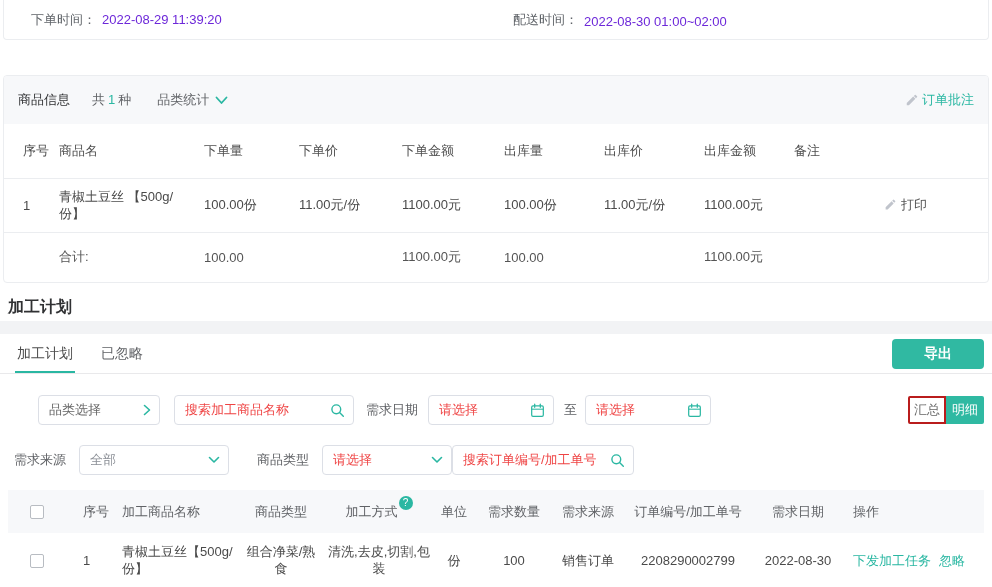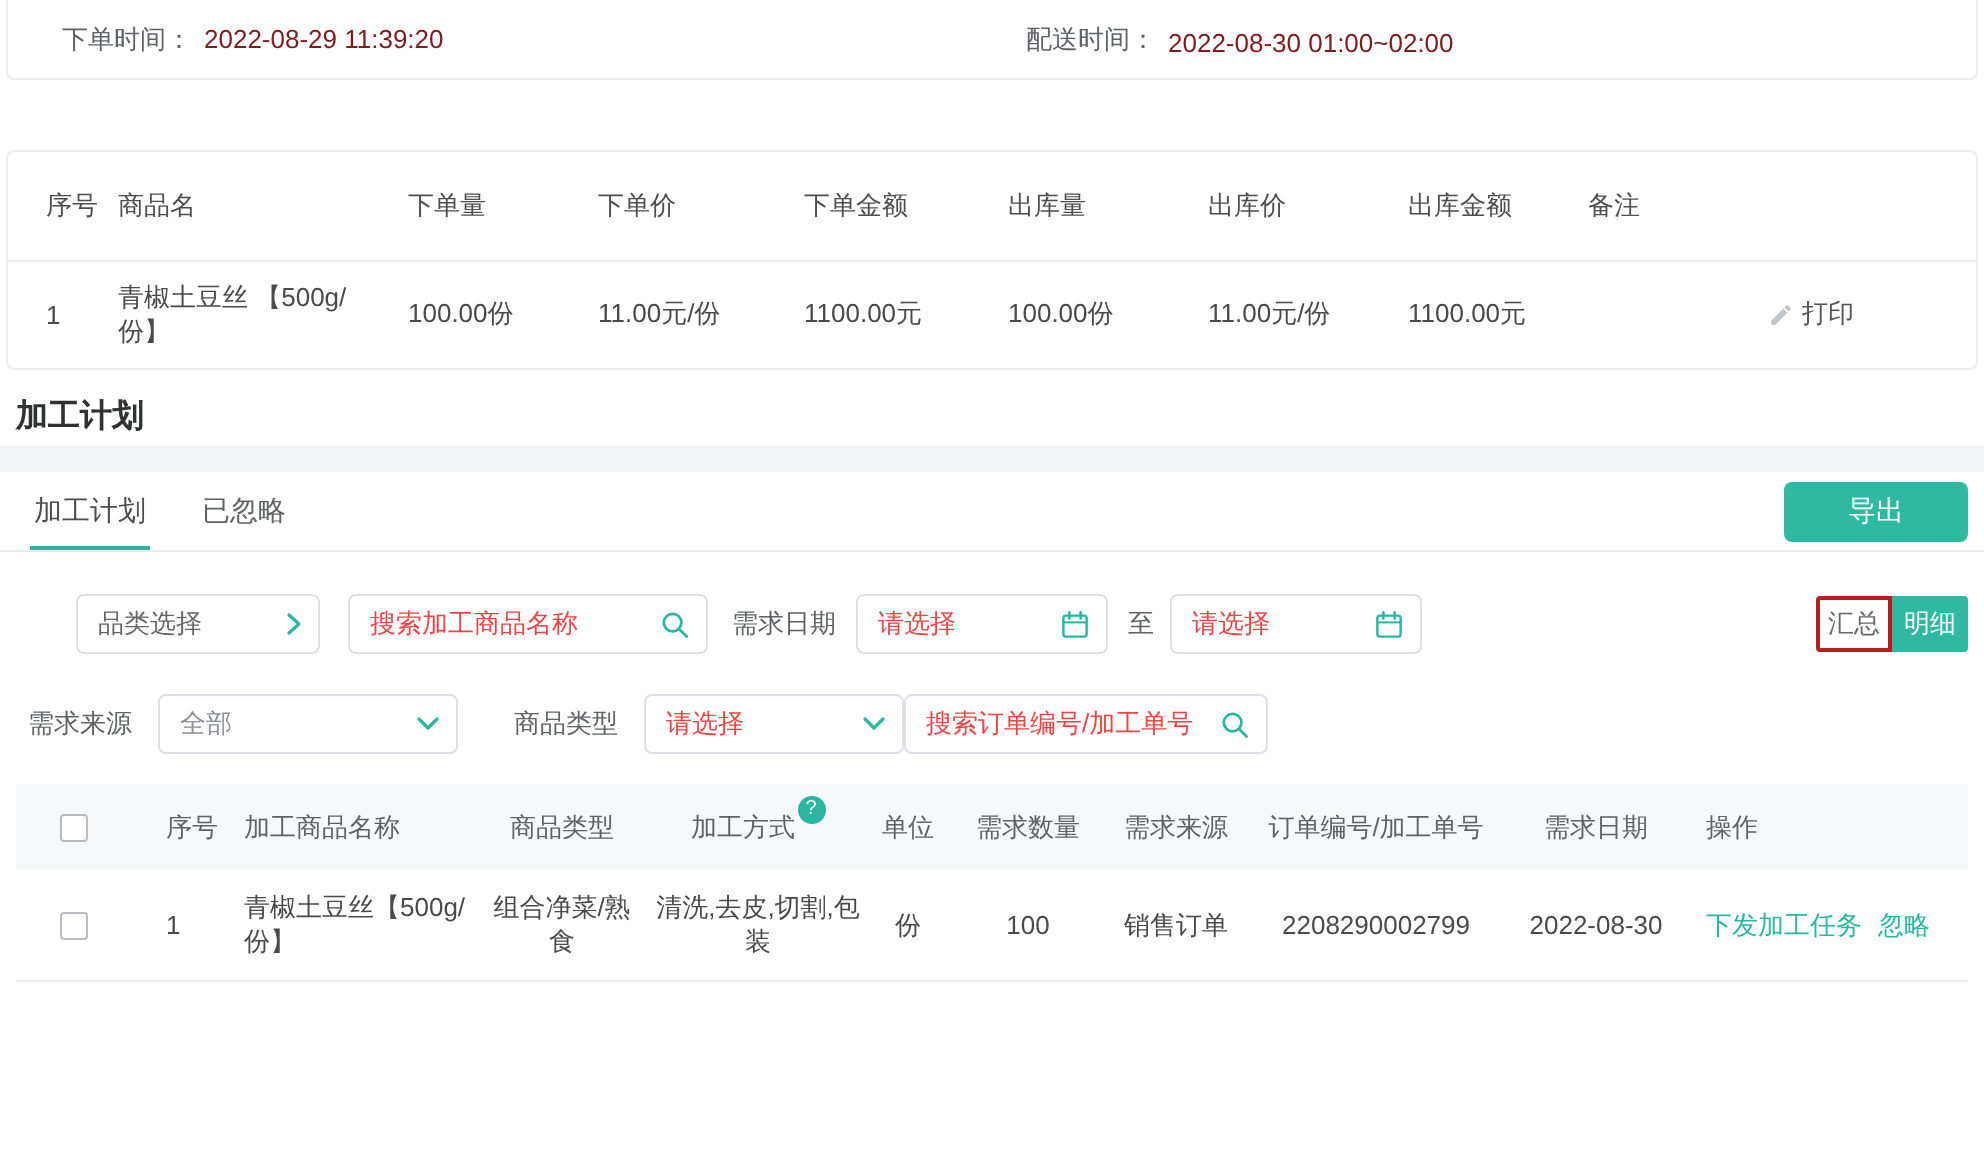--- a/index.html
+++ b/index.html
@@ -9,21 +9,21 @@
     font-size:13px; color:#333; background:#fff; overflow:hidden; position:relative;
   }
   svg { display:block; }
 
   
   .top-card { margin:0 3px; height:40px; border:1px solid #ebedf0; border-top:none;
     border-radius:0 0 4px 4px; display:flex; align-items:center;padding-left:16px; }
   .top-card .half-l { flex:0 0 493px; padding-left:11px; display:flex; align-items:center; }
   .top-card .half-r { flex:1; display:flex; align-items:flex-end; }
   .info-label { color:#5f6368; margin-right:6px; }
-  .info-value { color:#7f1d1d; }
+  .info-value { color:#6d28d9; }
 
   
   .goods-card { margin:35px 3px 0; border:1px solid #ebedf0; border-radius:4px; overflow:hidden; }
   .goods-header { height:48px; background:#f7f8fa; display:flex; align-items:center; padding:0 14px; }
   .goods-title { color:#303133; }
   .goods-count { margin-left:22px; color:#606266; }
   .goods-count b { font-weight:normal; color:#2ab7a2; margin:0 3px; }
   .cat-stats { margin-left:26px; color:#606266; display:flex; align-items:center; cursor:pointer; }
   .cat-stats svg { margin-left:6px; }
   .order-note { margin-left:auto; display:flex; align-items:center; cursor:pointer; }
@@ -41,21 +41,21 @@
   .print-link .txt { margin-left:4px; }
 
   
   .proc-title { margin:9px 0 0 8px; height:29px; line-height:29px; font-size:16px; font-weight:bold; color:#303133; }
   .gray-band { height:13px; background:#f2f3f5; }
   .tabs-row { height:40px; border-bottom:1px solid #e9e9eb; display:flex; align-items:stretch; padding:0 8px 0 17px; }
   .tab { display:flex; align-items:center; margin-right:28px; font-size:14px; color:#606266; position:relative; cursor:pointer; }
   .tab.active { color:#4d4d4d; }
   .tab.active:after { content:""; position:absolute; left:-2px; right:-2px; bottom:0; height:2px; background:#2ab7a2; }
   .export-btn { margin-left:auto; align-self:center; width:92px; height:30px; background:#30b9a2; color:#fff;
-    border-radius:4px; display:flex; align-items:center; justify-content:center; font-size:14px; cursor:pointer; border:none; }
+    border-radius:4px; display:flex; align-items:center; justify-content:center; font-size:14px; cursor:pointer; border:none;font-weight:bold; }
 
   
   .filter-row { display:flex; align-items:center; height:30px; }
   .row1 { margin:21px 8px 0 14px;padding-left:24px; }
   .row2 { margin:20px 8px 0 14px; }
   .box { height:30px; border:1px solid #dcdfe6; border-radius:4px; background:#fff; display:flex; align-items:center; padding:0 8px 0 10px; cursor:pointer; }
   .box .ph { color:#ef4444; }
   .box .val-dark { color:#666; }
   .box .val-gray { color:#8b8f96; }
   .box .icon-right { margin-left:auto; }
@@ -90,20 +90,38 @@
     <span class="info-label">下单时间：</span>
     <span class="info-value">2022-08-29 11:39:20</span>
   </div>
   <div class="half-r">
     <span class="info-label">配送时间：</span>
     <span class="info-value">2022-08-30 01:00~02:00</span>
   </div>
 </div>
 
 <div class="goods-card">
+  <div class="goods-header">
+    <span class="goods-title">商品信息</span>
+    <span class="goods-count">
+      <span>共</span><b>1</b><span>种</span>
+    </span>
+    <span class="cat-stats">
+      <span>品类统计</span>
+      <svg width="13" height="9" viewBox="0 0 13 9">
+          <polyline points="1.5,1.5 6.5,7 11.5,1.5" fill="none" stroke="#2ab7a2" stroke-width="1.8" stroke-linecap="round" stroke-linejoin="round"></polyline>
+        </svg>
+    </span>
+    <span class="order-note">
+      <svg width="14" height="14" viewBox="0 0 24 24">
+          <path fill="#c0c4cc" d="M3 17.25V21h3.75L17.81 9.94l-3.75-3.75L3 17.25zM20.71 7.04a1 1 0 0 0 0-1.41l-2.34-2.34a1 1 0 0 0-1.41 0l-1.83 1.83 3.75 3.75 1.83-1.83z"></path>
+        </svg>
+      <span class="txt">订单批注</span>
+    </span>
+  </div>
 
   <table class="goods">
     <colgroup>
       <col style="width:55px">
         <col style="width:145px">
         <col style="width:95px">
         <col style="width:103px">
       <col style="width:102px">
         <col style="width:100px">
         <col style="width:100px">
@@ -134,20 +152,31 @@
         <td>11.00元/份</td>
         <td>1100.00元</td>
         <td>
           <span class="print-link">
             <svg width="13" height="13" viewBox="0 0 24 24">
                 <path fill="#c0c4cc" d="M3 17.25V21h3.75L17.81 9.94l-3.75-3.75L3 17.25zM20.71 7.04a1 1 0 0 0 0-1.41l-2.34-2.34a1 1 0 0 0-1.41 0l-1.83 1.83 3.75 3.75 1.83-1.83z"></path>
               </svg>
             <span class="txt">打印</span>
           </span>
         </td>
+      </tr>
+      <tr class="total-row">
+        <td class="c1"></td>
+        <td>合计:</td>
+        <td>100.00</td>
+        <td></td>
+        <td>1100.00元</td>
+        <td>100.00</td>
+        <td></td>
+        <td>1100.00元</td>
+        <td></td>
       </tr>
     </tbody>
   </table>
 </div>
 
 <div class="proc-title">加工计划</div>
 <div class="gray-band"></div>
 
 <div class="tabs-row">
   <div class="tab active">加工计划</div>

